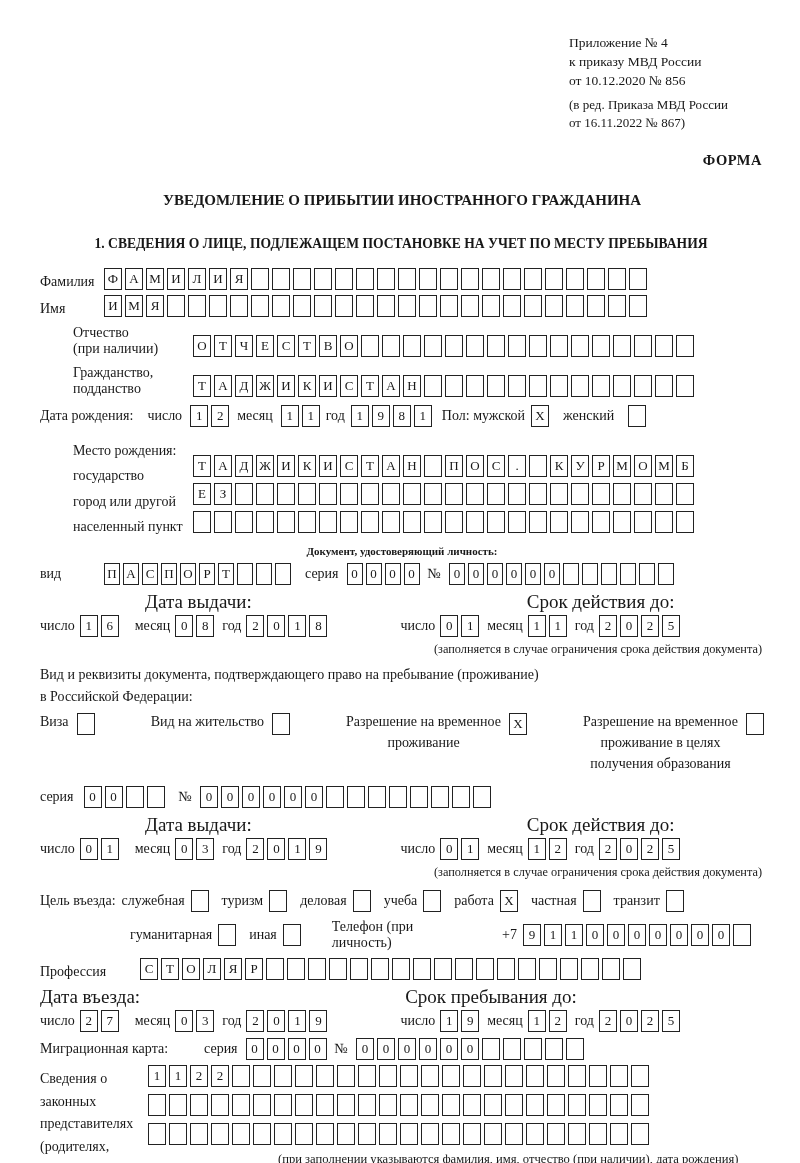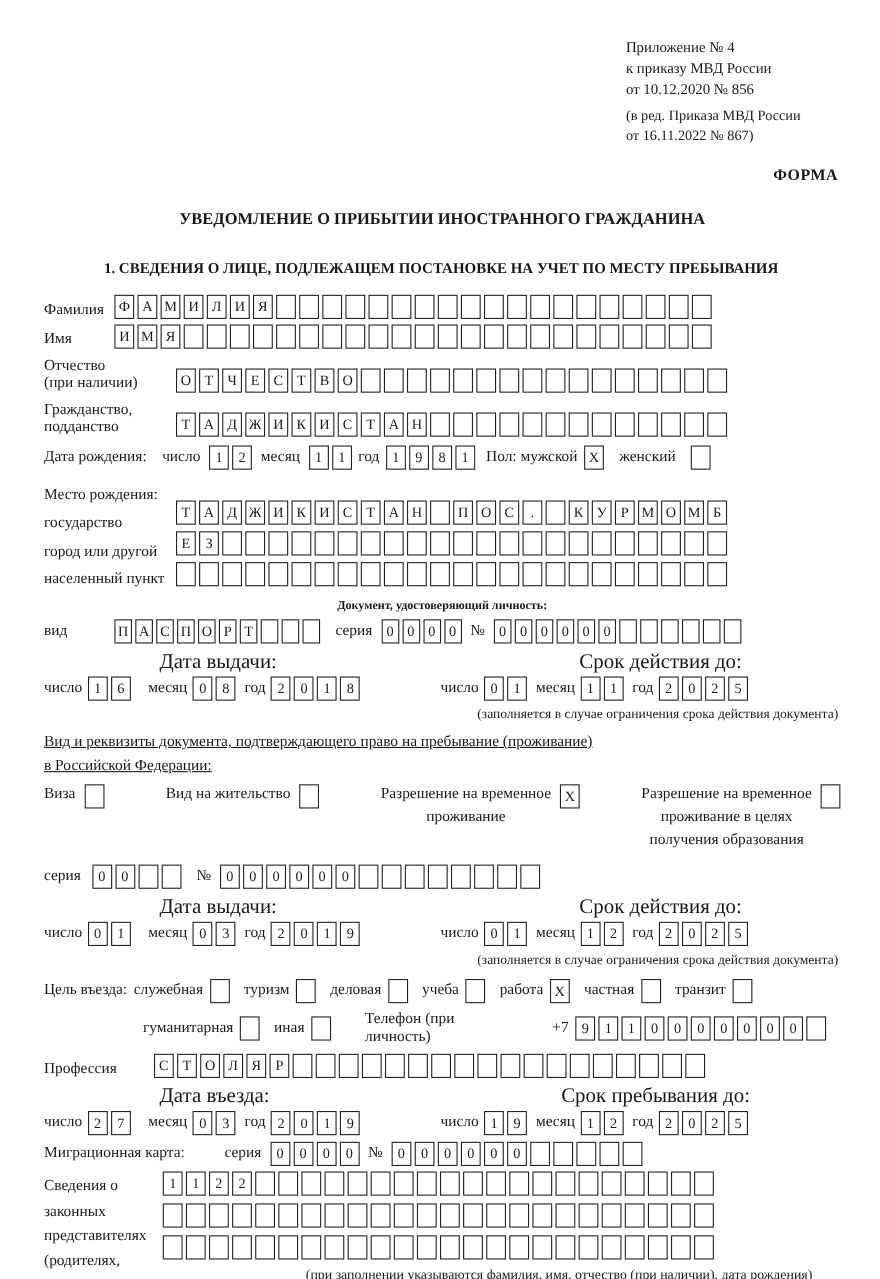--- a/index.html
+++ b/index.html
@@ -11,39 +11,39 @@
   }
   .right-block{margin-left:auto;width:195px;font-size:13.5px;line-height:1.4;}
   .right-block .sub{margin-top:5px;font-size:13px;}
   .forma{ text-align:right;font-weight:bold;margin:20px 2px 0 0;font-size:14.5px;letter-spacing:.5px;}
   .title{ text-align:center;font-weight:bold;font-size:15px;line-height:1.55;margin-top:20px;}
   .blank-line{display:inline-block;width:62px;border-bottom:1.8px solid #3a3a3a;height:1em;vertical-align:baseline;margin-left:10px;}
   .sec-head{font-weight:bold;font-size:13.6px;margin:24px 0 16px -2px;text-align:center;}
   .frow{display:flex;align-items:flex-end;margin-bottom:5px;}
   .lab{flex:0 0 auto;padding-top:3px;}
   .lab-w64{width:64px;}
-  .lab-w120{width:120px;}
+  .lab-w120{width:120px;margin-left:33px;}
   .preline{white-space:pre-line;}
   .cells{display:flex;gap:3px;flex:0 0 auto;}
   .cell{
     width:18px;height:22px;box-sizing:border-box;border:1.6px solid #222;
     display:flex;align-items:center;justify-content:center;
     font-size:13px;background:#fff;
   }
   .sm .cell{width:16px;}
   .inline-row{display:flex;align-items:center;margin-bottom:5px;flex-wrap:nowrap;}
   .inline-row > *{flex:0 0 auto;}.gap6{width:6px;}.gap8{width:8px;}.gap10{width:10px;}.gap14{width:14px;}.gap18{width:18px;}
   .bp-rows .cells{margin-bottom:6px;}
   .center-bold{text-align:center;font-weight:bold;font-size:11px;margin:6px 0 6px;}
   .dlabels{display:flex;font-size:19px;margin:6px 0 2px;}
   .dg{display:flex;align-items:center;}
   .dg .w{margin:0 5px 0 0;}
   .dg .cells{margin-right:8px;}
   .note{font-size:12.3px;text-align:right;margin:2px 2px 10px 0;}
-  .para{margin:4px 0 6px;text-decoration:underline;}
+  .para{margin:4px 0 6px;}
   .res-row{display:flex;align-items:flex-start;justify-content:space-between;margin:6px 0 12px;}
   .res-item{display:flex;align-items:flex-start;gap:8px;}
   .res-item .preline{text-align:center;line-height:1.5;}
   .res-item .cells{margin-top:2px;}
   .purpose-row{display:flex;align-items:center;margin-bottom:7px;}
   .purpose-row .pl{margin-right:6px;}
   .purpose-row .cells{margin-right:13px;}
   .legal{display:flex;align-items:flex-start;margin-top:4px;}
   .legal .lab{width:108px;line-height:1.62;}
   .legal .cells{margin-bottom:7px;}
@@ -602,21 +602,21 @@
       <span class="cell"></span>
       <span class="cell"></span>
       <span class="cell"></span>
       <span class="cell"></span>
       <span class="cell"></span>
       <span class="cell"></span>
     </span>
 </div>
 
 <div class="dlabels">
-  <span style="margin-left:105px;">Дата въезда:</span>
+  <span style="">Дата въезда:</span>
   <span style="margin-left:265px;">Срок пребывания до:</span>
 </div>
 <div class="inline-row">
   <span class="dg">
     <span class="w">число</span>
     <span class="cells">
         <span class="cell">2</span>
         <span class="cell">7</span>
       </span>
     <span class="w" style="margin-left:8px;">месяц</span>

